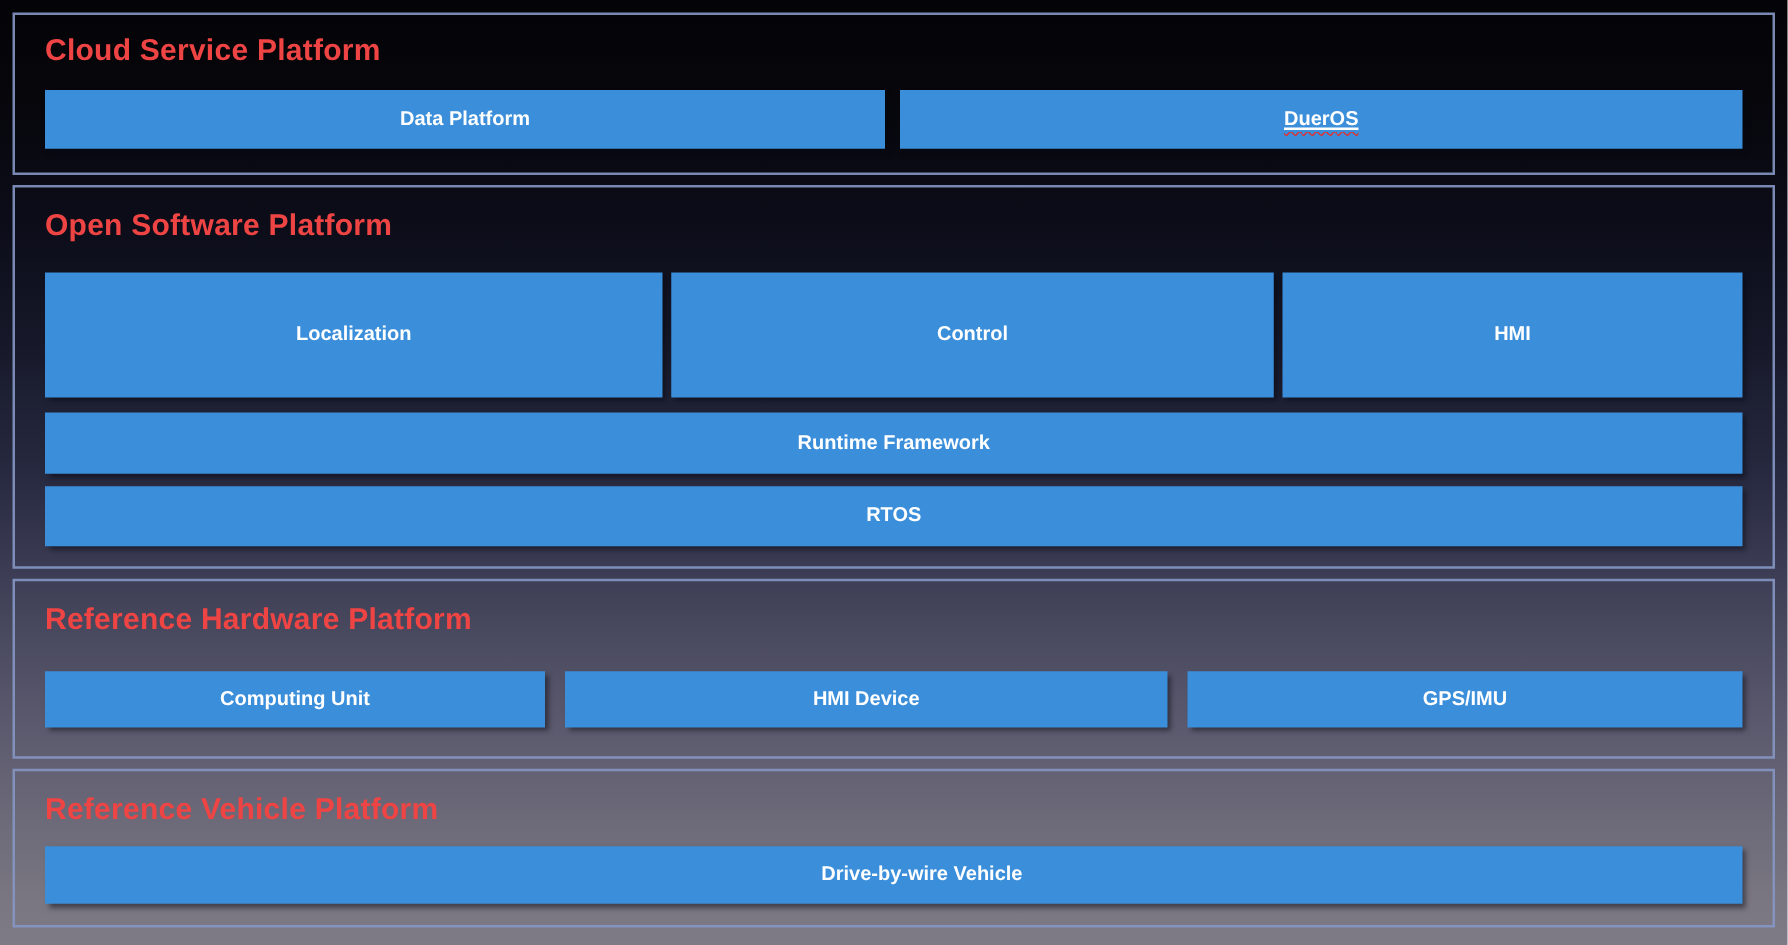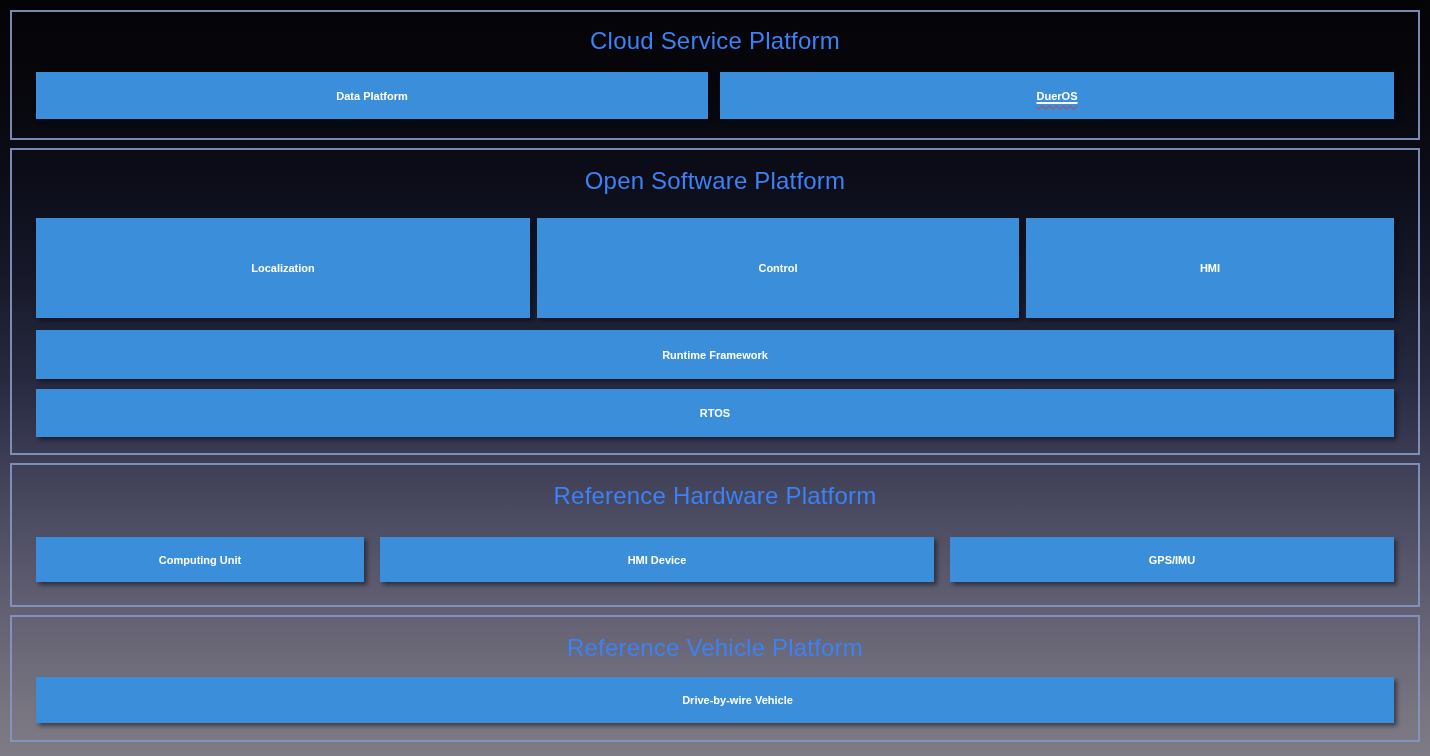--- a/index.html
+++ b/index.html
@@ -19,24 +19,24 @@
     display: flex; flex-direction: column; gap: 8px;
   }
   .section {
     box-sizing: border-box;
     border: 2px solid rgba(133, 151, 196, 0.9);
     padding: 0 24px;
     display: flex; flex-direction: column;
     background: transparent;
   }
   .section-title {
-    text-align: center;
-    color: #3b82f6;
+    text-align: left;
+    color: #ef4444;
     font-size: 24px;
-    font-weight: normal;
+    font-weight: bold;
     line-height: 30px;
     letter-spacing: 0.2px;
   }
   .s1 { height: 130px; }
   .s2 { height: 307px; }
   .s3 { height: 144px; }
   .s4 { height: 127px; }
   .s1 .section-title { margin: 14px 0 16px; }
   .s2 .section-title { margin: 16px 0 22px; }
   .s3 .section-title { margin: 16px 0 26px; }
@@ -44,38 +44,38 @@
   .row { display: flex; width: 100%; }
   .row-cloud { gap: 12px; }
   .row-sw1 { gap: 7px; margin-bottom: 12px; }
   .row-sw2 { margin-bottom: 10px; }
   .row-hw { gap: 16px; }
   .box {
     box-sizing: border-box;
     background: #3a8eda;
     color: #ffffff;
     font-weight: bold;
-    font-size: 11px;
+    font-size: 16px;
     display: flex; align-items: center; justify-content: center;
     text-align: center;
     box-shadow: 3px 3px 4px rgba(5, 8, 18, 0.5);
   }
   .h47 { height: 47px; }
   .h100 { height: 100px; }
   .h49 { height: 49px; }
   .h48 { height: 48px; }
   .h45 { height: 45px; }
   .h46 { height: 46px; padding-left: 45px; }
   .box-data { width: 672px; }
   .box-dueros { flex: 1; }
   .box-loc { width: 494px; }
   .box-ctrl { width: 482px; text-align: right; }
   .box-hmi { flex: 1; justify-content: center; }
   .box-full { width: 100%; }
-  .box-cu { width: 328px; text-align: center; }
+  .box-cu { width: 400px; text-align: center; }
   .box-gps { width: 444px; }
   .box-hmidev { flex: 1; }
   
   .u-solid {
     text-decoration-line: underline;
     text-decoration-style: solid;
     text-decoration-color: #ffffff;
     text-decoration-thickness: 1.5px;
     text-underline-offset: 2px;
   }

